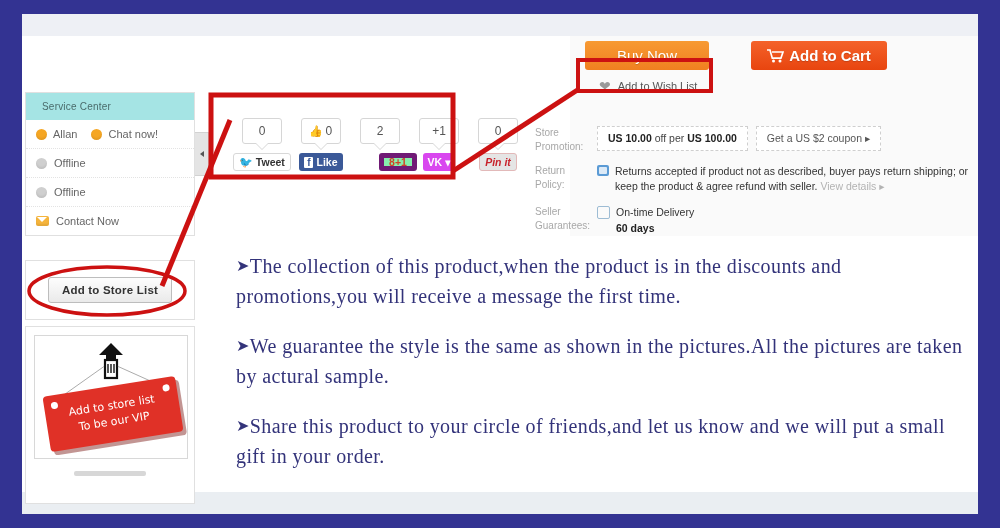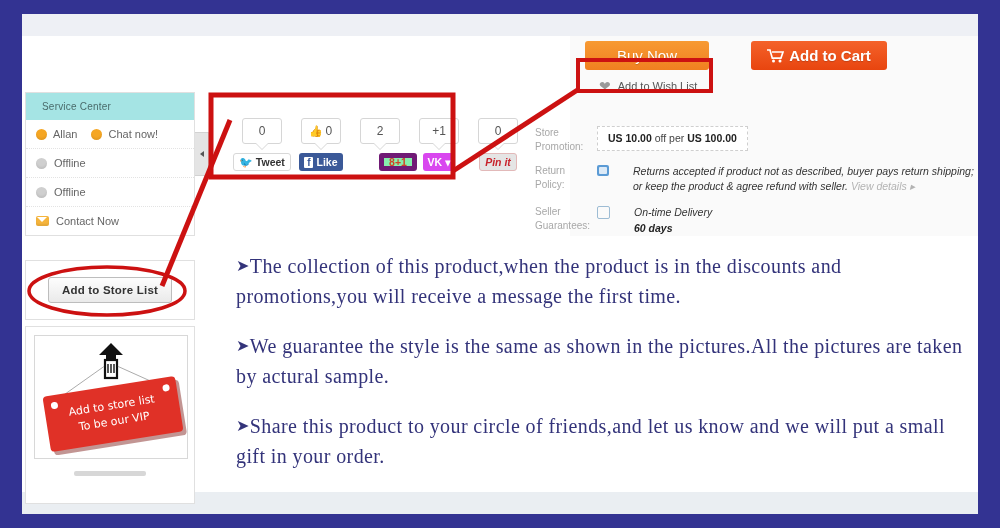--- a/index.html
+++ b/index.html
@@ -198,21 +198,21 @@
     width:62px;flex:0 0 62px;color:#a8a8a8;font-size:10px;line-height:1.35;
   }
   .ibody{flex:1;line-height:1.45;}
   .promo-chips{display:flex;gap:8px;}
   .chip{
     border:1px dashed #cfcfcf;background:#fff;
     padding:4px 10px;font-size:10.5px;color:#444;white-space:nowrap;
   }
   .chip b{color:#222;}
   .chip.c2{color:#555;}
-  .ret-line{display:flex;gap:24px;font-style:italic;}
+  .ret-line{display:flex;gap:6px;}
   .badge-ico{
     width:12px;height:11px;flex:0 0 auto;margin-top:1px;
     background:#5b9bd5;border-radius:2px;position:relative;
   }
   .badge-ico:after{
     content:"";position:absolute;left:2px;top:2px;width:8px;height:7px;
     background:#dceaf7;border-radius:1px;
   }
   .clock-ico{
     width:11px;height:11px;flex:0 0 auto;margin-top:1px;
@@ -369,20 +369,21 @@
       <div class="irow">
         <div class="ilabel">
           <div>Store</div>
           <div>Promotion:</div>
         </div>
         <div class="ibody">
           <div class="promo-chips">
             <div class="chip">
               <b>US 10.00</b><span> off per </span><b>US 100.00</b>
             </div>
+            <div class="chip c2">Get a US $2 coupon ▸</div>
           </div>
         </div>
       </div>
 
       <div class="irow">
         <div class="ilabel">Return Policy:</div>
         <div class="ibody">
           <div class="ret-line">
             <span class="badge-ico"></span>
             <span>

